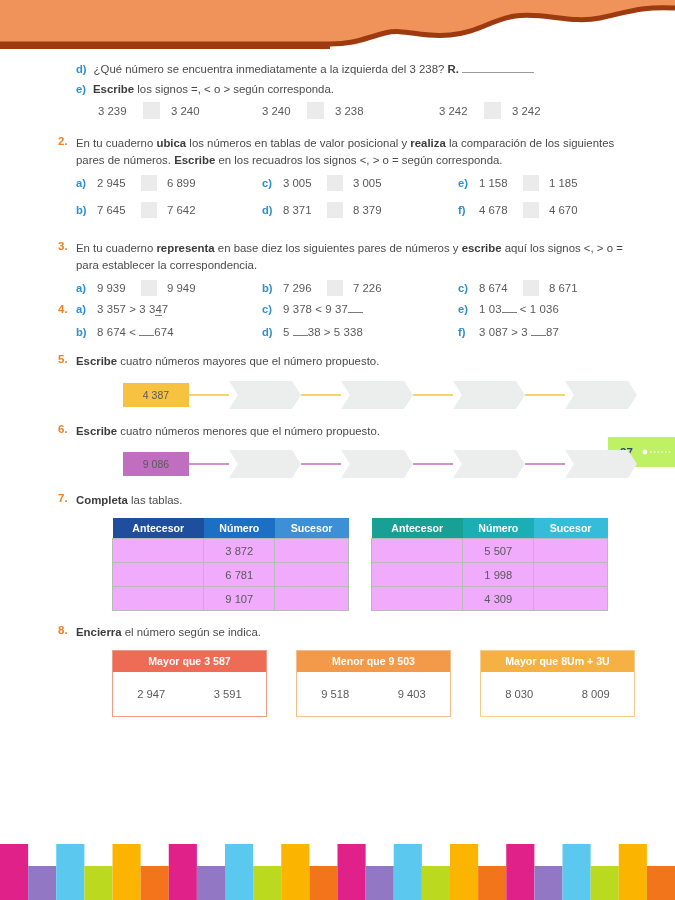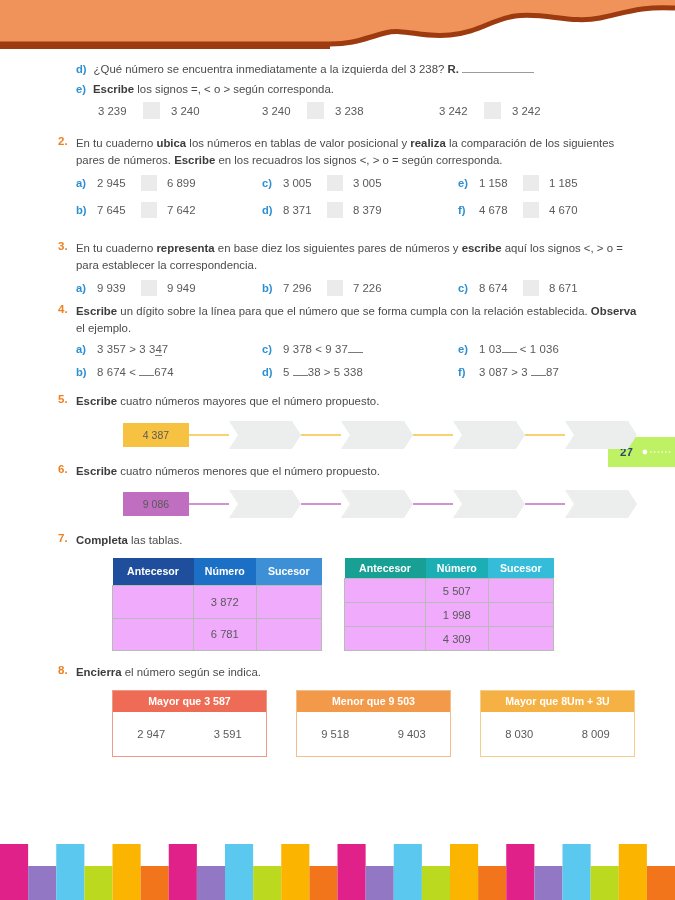--- a/index.html
+++ b/index.html
@@ -56,21 +56,21 @@
   .expr { font-size: 11.4px; color: #5a5a5a; letter-spacing: .1px; }
   .uline { border-bottom: 1px solid #7a7a7a; }
   .blank { display: inline-block; width: 15px; border-bottom: 1px solid #7a7a7a; height: 10px; }
 
   
   .chain { position: relative; height: 32px; margin-top: 9px; margin-left: 47px; }
   .chain-svg { display:block; }
 
   
   .tables { display: flex; gap: 22px; margin-top: 9px; margin-left: 36px; }
-  table.t { border-collapse: collapse; width: 210px; }
+  table.t { border-collapse: collapse; width: 237px; }
   table.t th {
     color: #fff; font-size: 10.6px; font-weight: bold;
     height: 21px; text-align: center; border: none;
   }
   table.t td {
     height: 24px; border: 1px solid #b9b9b9; font-size: 11.2px;
     color: #5a5a5a; text-align: center; background: #f0abfc;
   }
 
   
@@ -245,21 +245,20 @@
                 <span class="gbox gbox-sm"></span>
                 <span class="n">8 671</span>
               </span>
             </div>
           </div>
         </div>
     </div>
 
     <div class="ex" style="margin-top:7px;">
       <span class="ex-num">4.</span>
-      <div class="ex-body" id="p-ex4"><b>Escribe</b><span> un dígito sobre la línea para que el número que se forma cumpla con la relación establecida.  </span><b>Observa</b><span> el ejemplo.</span></div>
       <div class="cols3" id="g-ex4">
           <div class="col" style="width: 186px;">
             <div class="colrow">
               <span class="let">a)</span>
               <span class="expr">3&nbsp;357&nbsp;&gt;&nbsp;3&nbsp;3<span class="uline">4</span>7</span>
             </div>
             <div class="colrow">
               <span class="let">b)</span>
               <span class="expr">8&nbsp;674&nbsp;&lt;&nbsp;<span class="blank"></span>674</span>
             </div>
@@ -337,20 +336,25 @@
                 <th style="background:#3E90D6">Sucesor</th>
               </tr>
               <tr>
                 <td></td>
                 <td>3 872</td>
                 <td></td>
               </tr>
               <tr>
                 <td></td>
                 <td>6 781</td>
+                <td></td>
+              </tr>
+              <tr>
+                <td></td>
+                <td>9 107</td>
                 <td></td>
               </tr>
             </tbody>
           </table>
           <table class="t">
             <tbody>
               <tr>
                 <th style="background:#17A093">Antecesor</th>
                 <th style="background:#1BAFB5">Número</th>
                 <th style="background:#35BCD8">Sucesor</th>

